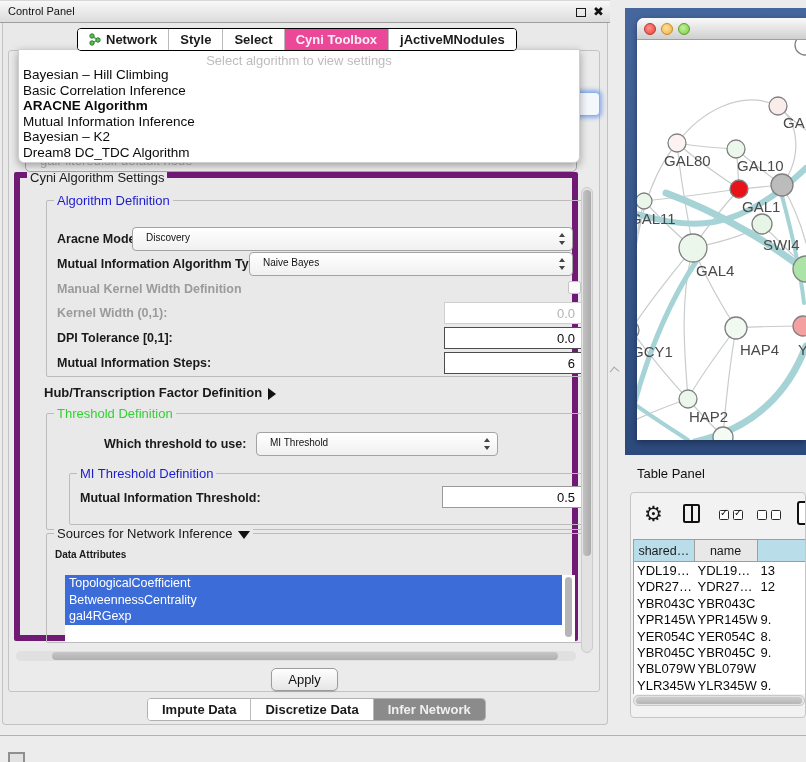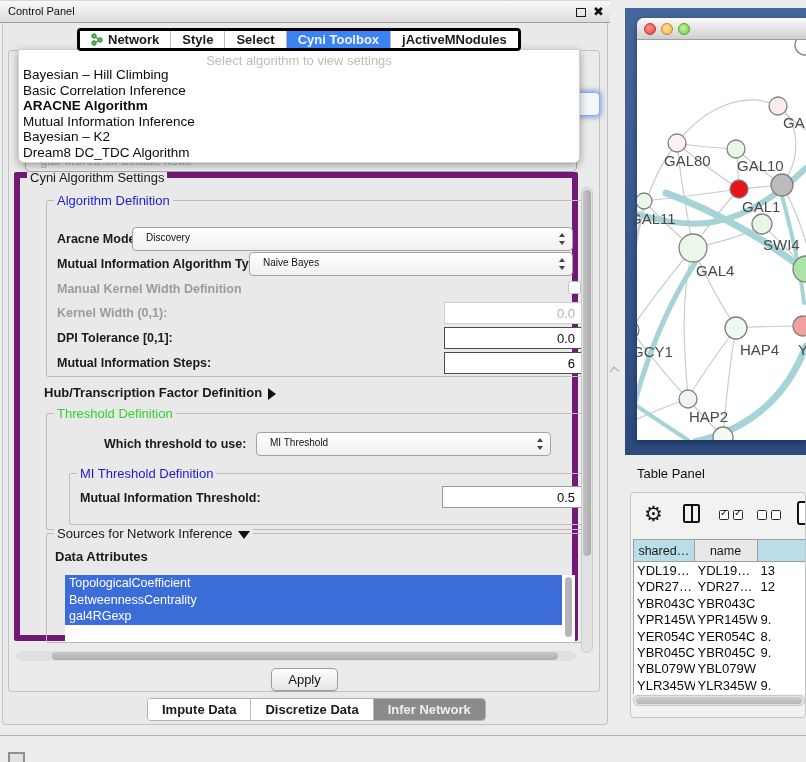--- a/index.html
+++ b/index.html
@@ -11,25 +11,25 @@
   .control-panel { position:absolute; left:0; top:8; width:610px; height:727px; }
   .cp-titlebar { position:absolute; left:0; top:0; width:610px; height:23px;
     background:linear-gradient(#f8f8f8,#dcdcdc); border-top:1px solid #d7d7d7; border-bottom:1px solid #9e9e9e; }
   .cp-title { position:absolute; left:8px; top:4px; font-size:11px; color:#111; }
   .float-btn { position:absolute; right:24px; top:7px; width:10px; height:9px; border:1.5px solid #1a1a1a; background:transparent; }
   .close-btn { position:absolute; right:6px; top:3px; font-size:13px; font-weight:bold; color:#111; }
   .cp-body { position:absolute; left:2px; top:23px; width:606px; height:702px;
     background:#e9e9e9; border:1px solid #c2c2c2; border-top:none; border-radius:0 0 4px 4px; }
 
   .top-tabs { position:absolute; left:77px; top:28px; height:23px; display:flex;
-    border:3px solid #000000; border-radius:4px; overflow:hidden; background:#fff; z-index:40; }
+    border:1px solid #000000; border-radius:4px; overflow:hidden; background:#fff; z-index:40; }
   .ttab { display:flex; align-items:center; justify-content:center; gap:4px; padding:0 11px;
     font-size:13px; font-weight:bold; color:#1a1a1a; border-right:1px solid #bbb; background:#fff; }
   .ttab:last-child { border-right:none; }
-  .ttab.sel { background:#3b82f6; color:#f2f2f2; }
+  .ttab.sel { background:#ec4899; color:#f2f2f2; }
 
   .inner-frame { position:absolute; left:8px; top:50px; width:592px; height:642px;
     border:1px solid #c3c3c3; border-radius:3px; background:#ebebeb; z-index:1; }
 
   
   .bg-combo-blue { position:absolute; left:563px; top:92px; width:37px; height:24px;
     border:1px solid #8ab0e8; border-radius:4px 4px 4px 4px; background:#f4f7fc;
     box-shadow:0 0 4px 2px rgba(90,140,230,.65); z-index:4; }
   .bg-combo-gal { position:absolute; left:25px; top:144px; width:552px; height:28px;
     border:1px solid #ababab; border-radius:5px; background:#f2f2f2; z-index:3; }
@@ -259,40 +259,40 @@
       </div>
 
       <span class="frm-label" style="left:24px; top:207px; font-size:13px;">
         <span>Hub/Transcription Factor Definition</span><span class="tri-right"></span>
       </span>
 
       <div class="sub-group threshold-grp">
         <span class="grp-title green">Threshold Definition</span>
 
         <span class="frm-label" style="left:57px; top:23px;">Which threshold to use:</span>
-        <div class="combo" style="left:209px; top:18px; width:295px;text-align:center;">
+        <div class="combo" style="left:209px; top:18px; width:242px;text-align:center;">
           <span class="val">MI Threshold</span>
           <span class="stepper">
               <i class="up"></i>
               <i class="dn"></i>
             </span>
         </div>
 
         <div class="sub-group mi-def-grp">
           <span class="grp-title blue">MI Threshold Definition</span>
           <span class="frm-label" style="left:10px; top:17px;">Mutual Information Threshold:</span>
           <div class="tfield lt" style="left:372px; top:12px; width:140px;">0.5</div>
         </div>
       </div>
 
       <div class="sub-group sources-grp">
         <span class="grp-title">
           <span>Sources for Network Inference</span><span class="tri-down"></span>
         </span>
-        <span class="frm-label" style="left:8px; top:15px; font-size:13px;">Data Attributes</span>
+        <span class="frm-label" style="left:8px; top:15px; font-size:10px;">Data Attributes</span>
         <div class="attr-list">
           <div>
               <div class="attr-item" style="background: rgb(60, 108, 215);">TopologicalCoefficient</div>
               <div class="attr-item" style="background: rgb(60, 108, 215);">BetweennessCentrality</div>
               <div class="attr-item" style="background: rgb(60, 108, 215);">gal4RGexp</div>
             </div>
           <div class="attr-scroll"></div>
         </div>
       </div>
     </div>

